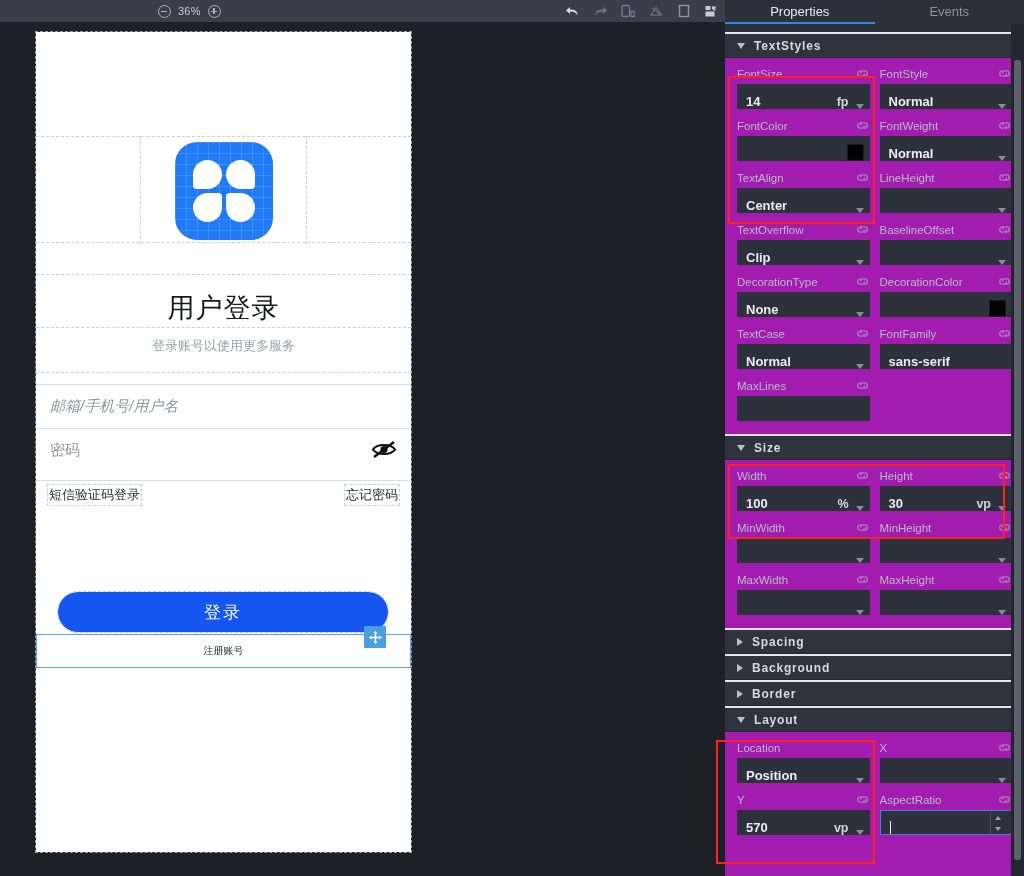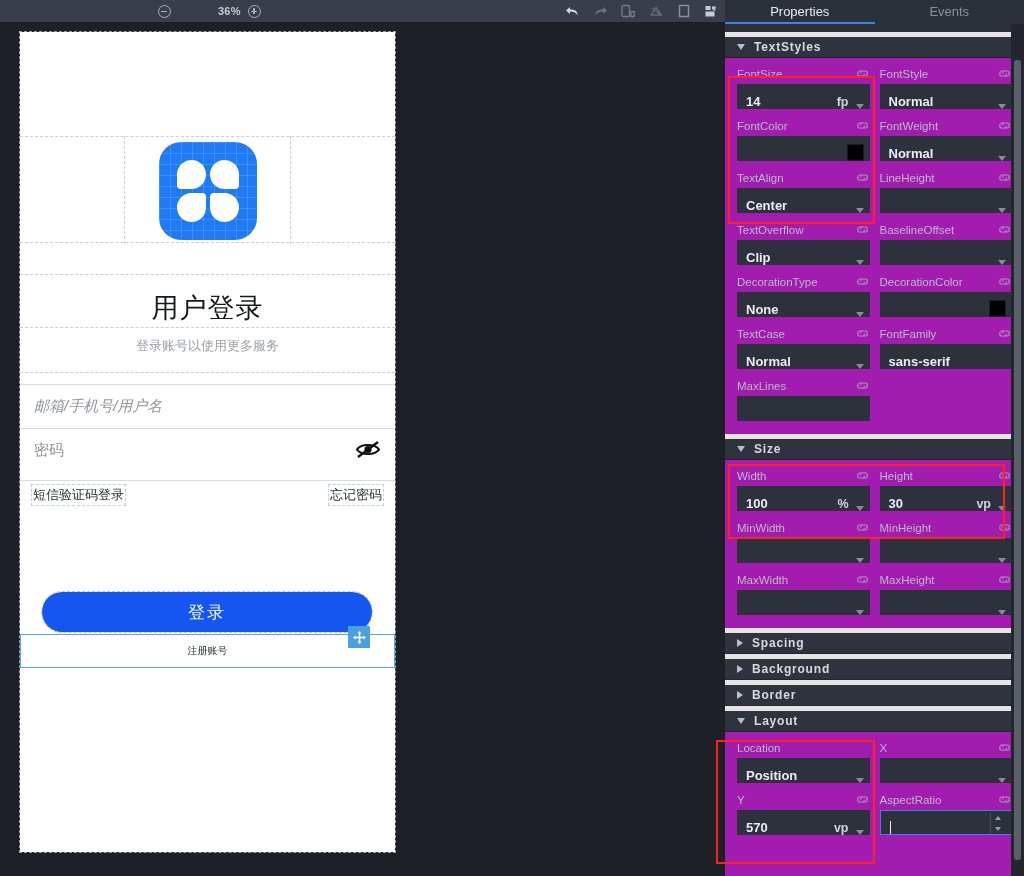--- a/index.html
+++ b/index.html
@@ -28,31 +28,31 @@
   }
   .zoom-btn::before {
     content: ""; position: absolute; left: 2.3px; top: 5px;
     width: 6px; height: 1.3px; background: #aab0bb;
   }
   .zoom-btn.plus::after {
     content: ""; position: absolute; left: 4.6px; top: 2.7px;
     width: 1.3px; height: 6px; background: #aab0bb;
   }
   .zoom-label {
-    color: #c7ccd4; font-size: 11px; font-weight: bold; letter-spacing: .2px; margin-left: 40px;
+    color: #c7ccd4; font-size: 11px; font-weight: normal; letter-spacing: .2px;
   }
   .tool-icons {
     position: absolute; right: 6px; top: 0; height: 22px;
     display: flex; align-items: center; gap: 13px;
   }
   .tool-icons svg { display: block; }
 
   
   .canvas-area {
-    position: absolute; left: 0; top: 22px; width: 725px; height: 854px;
+    position: absolute; left: 16px; top: 22px; width: 725px; height: 854px;
     background: #1d2026;
   }
   .phone {
     position: absolute; left: 20px; top: 10px;
     width: 375px; height: 820px;
     background: #ffffff;
     outline: 1px dashed #9aa0ab;
   }
   .guide-h {
     position: absolute; left: 0; right: 0; height: 0;
@@ -146,21 +146,21 @@
     font-size: 13px; color: #8b919c; cursor: pointer;
     border-bottom: 2px solid transparent;
   }
   .tab.active { color: #e6eaf0; border-bottom-color: #3a84e4; }
   .panel-gap { height: 8px; background: #2b303a; }
 
   .section-head {
     height: 26px; display: flex; align-items: center; gap: 9px;
     padding-left: 12px;
     background: #2e333d;
-    border-top: 5px solid #e5e5e5;
+    border-top: 2px solid #e5e5e5;
     border-bottom: 1px solid #23262e;
     font-size: 12px; font-weight: bold; color: #d6dae1; letter-spacing: .8px;
     cursor: pointer;
   }
   .tri { width: 0; height: 0; }
   .tri.down { border-left: 4.5px solid transparent; border-right: 4.5px solid transparent; border-top: 6px solid #b9bfc9; }
   .tri.right { border-top: 4.5px solid transparent; border-bottom: 4.5px solid transparent; border-left: 6px solid #b9bfc9; }
 
   .grid2 {
     display: grid; grid-template-columns: 1fr 1fr;

